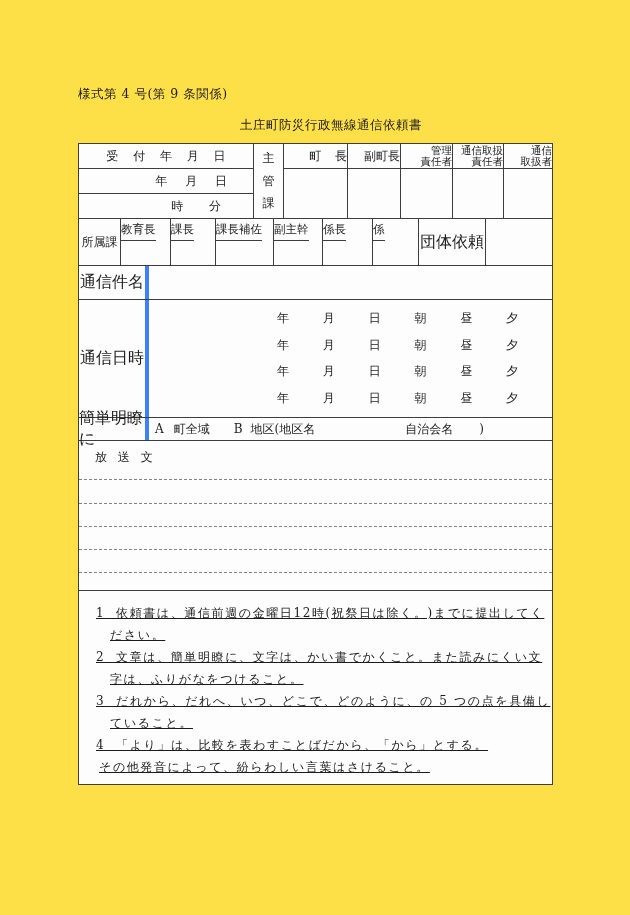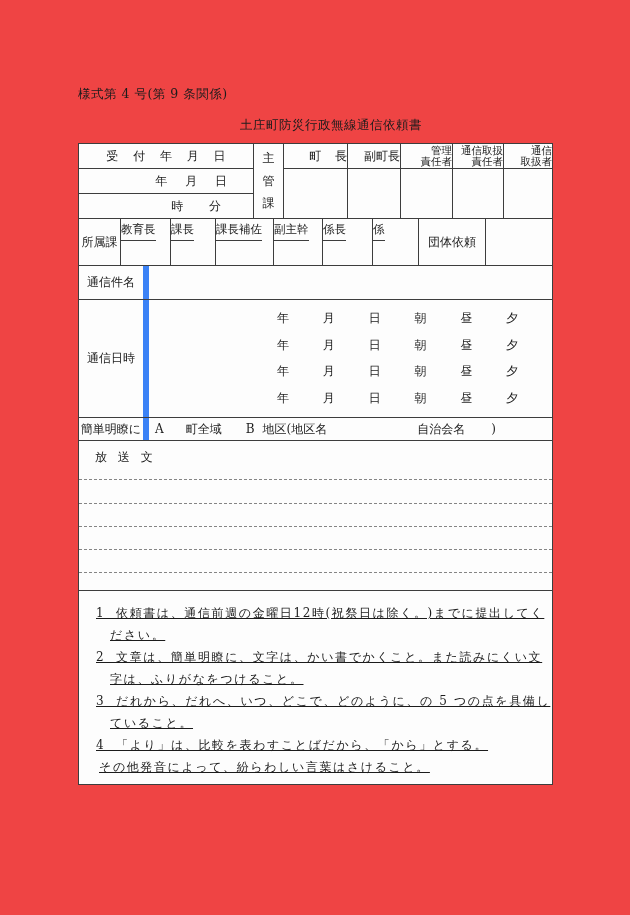--- a/index.html
+++ b/index.html
@@ -1,18 +1,18 @@
 <!DOCTYPE html>
 <html><head>
 <meta charset="utf-8">
 <style>
   * { margin:0; padding:0; box-sizing:border-box; }
   body { background:#ffffff; }
   .page {
-    position:relative; width:630px; height:915px; background:#ef4444;
+    position:relative; width:630px; height:915px; background:#fde047;
     font-family:"DejaVu Serif","Liberation Serif",serif; color:#1c1c1c;
   }
   .form-number { position:absolute; left:78px; top:86px; font-size:12.5px; letter-spacing:0.5px; }
   .doc-title { position:absolute; left:16px; top:117px; width:630px; text-align:center; font-size:12.5px; letter-spacing:0.5px; }
 
   .form-table { position:absolute; left:78px; top:143px; width:475px; height:642px; border:1px solid #3d3d3d; background:#fdfdfd; }
   .block { display:flex; border-bottom:1px solid #3d3d3d; }
 
   
   .block-a { height:75px; }
@@ -31,33 +31,33 @@
   .official-stamp { flex:1; }
   .w-mayor { width:64px; } .w-vice { width:53px; } .w-mgr { width:52px; } .w-comm { width:51px; } .w-op { flex:1; }
 
   
   .block-b { height:47px; }
   .shozoku-label { width:42px; border-right:1px solid #3d3d3d; display:flex; align-items:center; justify-content:center; font-size:12px; }
   .pos-col { display:flex; flex-direction:row; border-right:1px solid #3d3d3d; }
   .pos-header { height:22px; border-bottom:1px solid #3d3d3d; text-align:center; line-height:21px; font-size:11.5px; }
   .pos-stamp { flex:1; }
   .p1{width:50px;} .p2{width:45px;} .p3{width:58px;} .p4{width:49px;} .p5{width:50px;} .p6{width:46px;}
-  .dantai-cell { width:67px; border-right:1px solid #3d3d3d; display:flex; align-items:center; justify-content:center; font-size:12px; }
+  .dantai-cell { width:67px; border-right:1px solid #3d3d3d; display:flex; align-items:center; justify-content:center; font-size:16px; }
   .dantai-blank { flex:1; }
 
   
-  .row-label { width:70px; border-right:6px solid #3b82f6; display:flex; align-items:center; justify-content:center; font-size:12px; }
+  .row-label { width:70px; border-right:4px solid #3b82f6; display:flex; align-items:center; justify-content:center; font-size:16px; }
   .row-value { flex:1; }
   .block-c { height:34px; }
   .block-d { height:118px; }
   .block-d .row-value { display:flex; flex-direction:column; justify-content:space-evenly; }
   .dt-line { padding-left:128px; font-size:12px; word-spacing:30px; white-space:pre; }
   .block-e { height:23px; }
   .block-e .row-value { display:flex; align-items:center; font-size:12px; line-height:22px; }
-  .tk-a{margin-left:6px;} .tk-zen{margin-left:22px;} .tk-b{margin-left:24px;}
+  .tk-a{margin-left:6px;} .tk-zen{margin-left:10px;} .tk-b{margin-left:24px;}
   .tk-chiku{margin-left:8px;text-align:right;} .tk-jichi{margin-left:90px;} .tk-paren{margin-left:26px;}
 
   
   .block-f { height:150px; position:relative; display:block; }
   .broadcast-label { position:absolute; left:16px; top:8px; font-size:12px; word-spacing:7px; }
   .dotted-line { position:absolute; left:0; right:0; height:0; border-top:1px dashed #858585; }
   .dl1{top:38px;} .dl2{top:62px;} .dl3{top:85px;} .dl4{top:108px;} .dl5{top:131px;}
 
   
   .block-g { height:195px; display:block; border-bottom:none; padding-top:11px;text-decoration:underline; }

